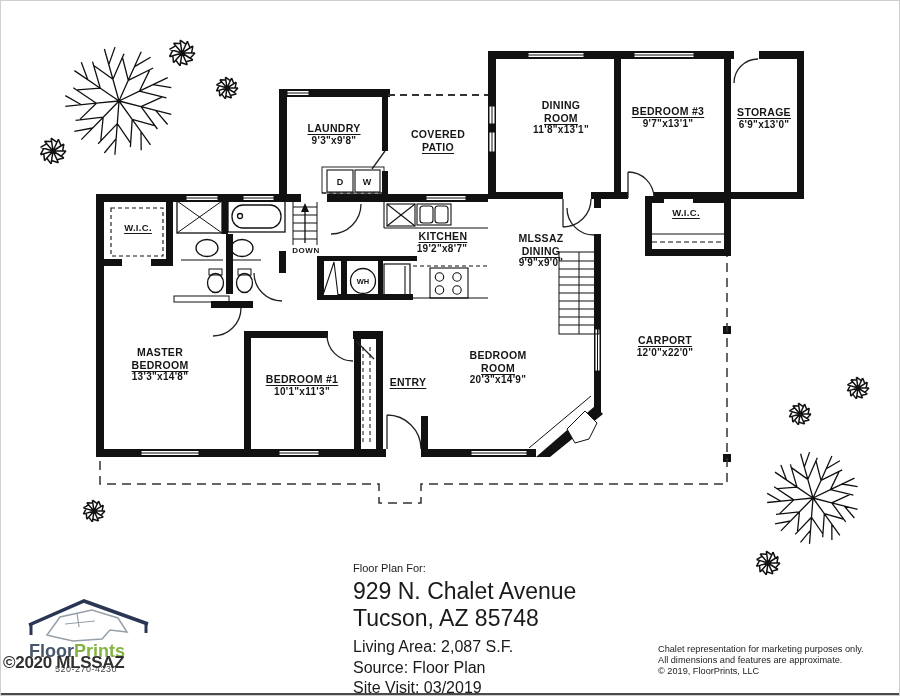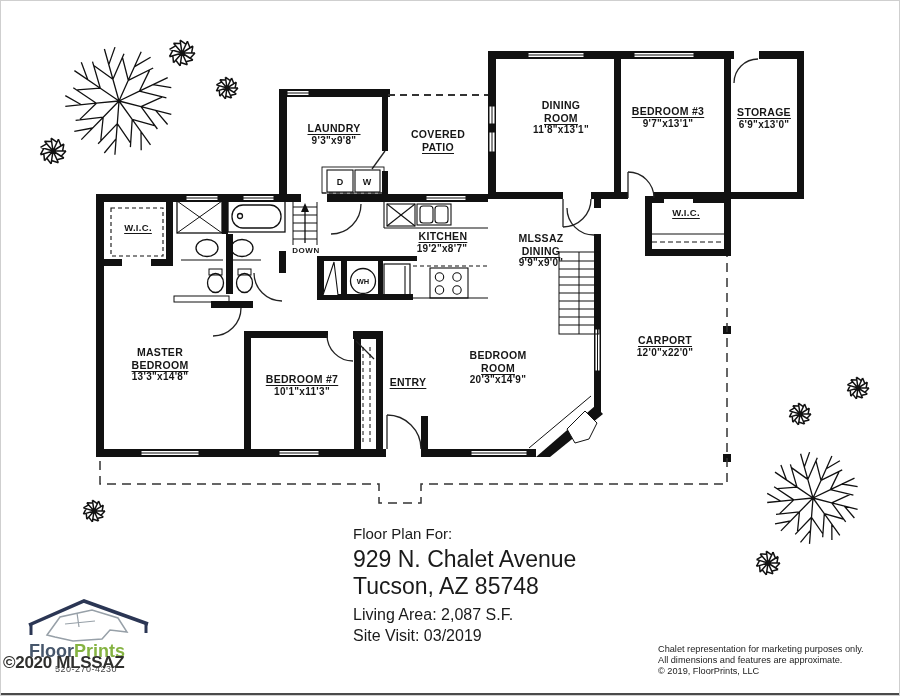--- a/index.html
+++ b/index.html
@@ -8,21 +8,21 @@
   #plan-svg{position:absolute;left:0;top:0;}
   .rlabel{position:absolute;transform:translateX(-50%);text-align:center;font-weight:700;
           color:#161616;line-height:1.2;letter-spacing:.3px;font-size:10.5px;white-space:nowrap;}
   .rlabel span{display:block;}
   .rlabel .l2{text-decoration:underline;text-underline-offset:2px;}
   .rlabel .l1:empty,.rlabel .dims:empty{display:none;}
   .rlabel .dims{font-size:10px;}
   .small-label{position:absolute;transform:translateX(-50%);font-weight:700;font-size:8px;
           color:#161616;letter-spacing:.5px;}
   #title-block{position:absolute;left:352px;top:524px;color:#1a1a1a;}
-  #title-block .tb-small{font-size:15px;margin-bottom:4px;}
+  #title-block .tb-small{font-size:11px;margin-bottom:4px;margin-top:37px;}
   #title-block .tb-big{font-size:23px;line-height:1.18;}
   #title-block .tb-med{font-size:16px;line-height:1.28;}
   #disclaimer{position:absolute;left:657px;top:643px;font-size:9.2px;line-height:11px;color:#222;}
   #watermark{position:absolute;left:2px;top:652px;font-size:17px;font-weight:700;color:#30302e;
           letter-spacing:-.3px;text-shadow:0 0 1px rgba(255,255,255,.65);}
   #logo{position:absolute;left:14px;top:592px;}
   #bottom-bar{position:absolute;left:0;top:692px;width:900px;height:4px;background:#4a4a4a;}
 </style>
 </head>
 <body>
@@ -304,33 +304,34 @@
   <span class="l1">BEDROOM</span>
       <span class="l2">ROOM</span>
       <span class="dims">20'3"x14'9"</span>
 </div>
 <div class="rlabel" style="left:159px;top:345px;">
   <span class="l1">MASTER</span>
       <span class="l2">BEDROOM</span>
       <span class="dims">13'3"x14'8"</span>
 </div>
 <div class="rlabel" style="left:301px;top:372px;">
-  <span class="l2">BEDROOM #7</span>
+  <span class="l2">BEDROOM #1</span>
       <span class="dims">10'1"x11'3"</span>
 </div>
 <div class="rlabel" style="left:407px;top:375px;">
   <span class="l2">ENTRY</span>
 </div>
 <div class="small-label" style="left:305px;top:245px;">DOWN</div>
 
 <div id="title-block">
   <div class="tb-small">Floor Plan For:</div>
   <div class="tb-big">929 N. Chalet Avenue</div>
   <div class="tb-big">Tucson, AZ  85748</div>
   <div class="tb-med" style="margin-top:5px;">Living Area:  2,087 S.F.</div>
+  <div class="tb-med">Source:  Floor Plan</div>
   <div class="tb-med">Site Visit:  03/2019</div>
 </div>
 
 <svg id="logo" width="150" height="90" viewBox="0 0 150 90">
   <g fill="none">
     <path d="M 14,32 L 69,8 L 133,31" stroke="#2b3654" stroke-width="3.5"></path>
     <line x1="16" y1="30" x2="16" y2="42" stroke="#2b3654" stroke-width="3"></line>
     <line x1="131" y1="29" x2="131" y2="40" stroke="#2b3654" stroke-width="3"></line>
     <path d="M 32,42 L 45,24 L 77,17 L 103,25 L 112,39 L 95,37 L 87,46 L 58,48 L 40,44 Z" stroke="#97a0a8" stroke-width="1.5"></path>
     <path d="M 50,31 L 80,28 M 62,20 L 64,34" stroke="#97a0a8" stroke-width="1.2"></path>

